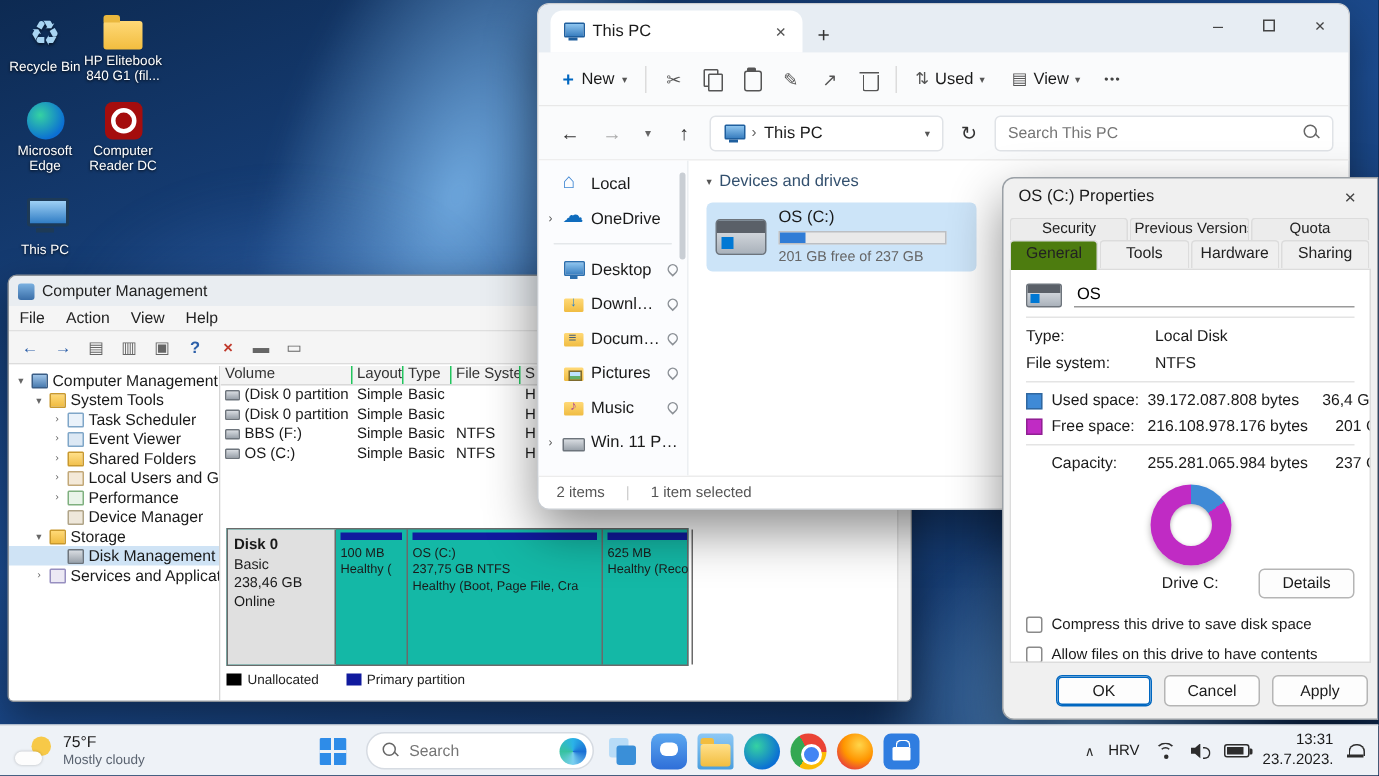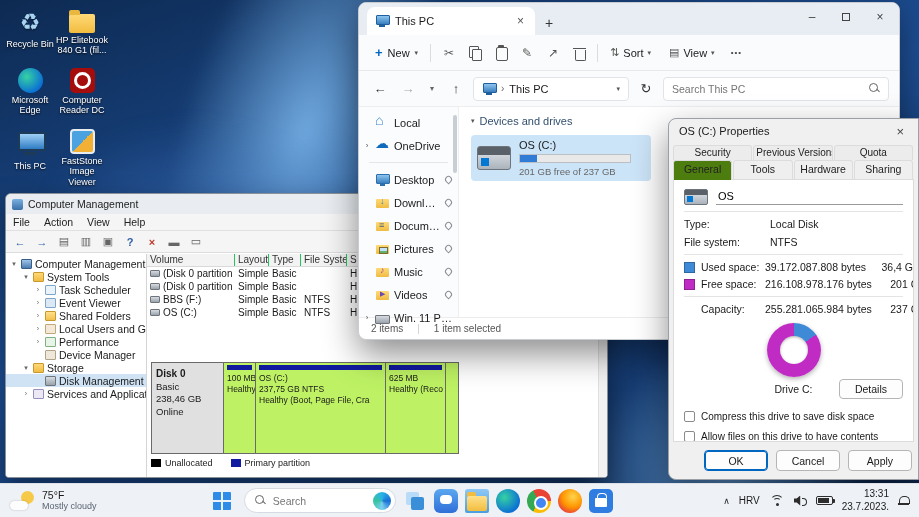--- a/index.html
+++ b/index.html
@@ -27,21 +27,21 @@
   .dicon-img.ic-this-pc::after{content:"";width:12px;height:3px;background:#1d3a57;position:absolute;bottom:4px;left:9px}
   .dicon-img.ic-faststone{background:linear-gradient(135deg,#4aa3e0 0 50%,#f2b134 50% 100%);border:2px solid #e8edf2;border-radius:4px;width:25px;height:25px}
 
   
   .wc{display:inline-flex;align-items:center;justify-content:center;width:26px;height:20px;color:#444;font-size:12px;cursor:default}
   .maxbox{display:inline-block;width:8px;height:8px;border:1px solid #444}
   .btn{min-width:64px;height:21px;background:#fdfdfd;border:1px solid #b5b5b5;border-radius:4px;font-size:10.5px;font-family:"Liberation Sans",sans-serif;color:#1a1a1a}
   .btn.primary{border-color:#0067c0;box-shadow:inset 0 0 0 1px #0067c0}
 
   
-  .cm{position:absolute;left:5px;top:193px;width:603px;height:285px;z-index:10;background:#f0f0f0;border:1px solid #8a9097;border-radius:6px 6px 4px 4px;box-shadow:0 10px 26px rgba(0,0,0,.4);display:flex;flex-direction:column;overflow:hidden}
+  .cm{position:absolute;left:5px;top:183px;width:603px;height:285px;z-index:10;background:#f0f0f0;border:1px solid #8a9097;border-radius:6px 6px 4px 4px;box-shadow:0 10px 26px rgba(0,0,0,.4);display:flex;flex-direction:column;overflow:hidden}
   .cm-title{height:20px;background:#e9edf1;display:flex;align-items:center;gap:5px;padding:0 6px;font-size:10.5px;color:#222;flex:none}
   .cm-ico{width:11px;height:11px;background:linear-gradient(#7ab0e0,#3a6ea8);border-radius:2px;flex:none}
   .cm-wc{margin-left:auto;display:flex}
   .cm-menu{height:17px;display:flex;align-items:center;background:#f5f5f5;border-bottom:1px solid #e0e0e0;flex:none}
   .menu-item{padding:0 7px;font-size:10.5px;color:#222}
   .cm-toolbar{height:22px;display:flex;align-items:center;gap:2px;background:#f5f5f5;border-bottom:1px solid #dcdcdc;padding:0 4px;flex:none}
   .cm-tbtn{width:20px;height:18px;display:flex;align-items:center;justify-content:center;font-size:11px;color:#555;border-radius:2px}
   .cm-tbtn.ic-back::before{content:"←";color:#2c5fa8}
   .cm-tbtn.ic-forward::before{content:"→";color:#2c5fa8}
   .cm-tbtn.ic-tree::before{content:"▤";color:#666}
@@ -73,21 +73,21 @@
   .vt-head span:nth-of-type(1){width:88px}
   .vt-head span:nth-of-type(2){width:34px}
   .vt-head span:nth-of-type(3){width:32px}
   .vt-head span:nth-of-type(4){width:46px}
   .vt-head span:nth-of-type(5){flex:1}
   .vt-row{display:flex;height:13px;font-size:10px;align-items:center;white-space:nowrap}
   .vt-c{padding:0 3px;overflow:hidden;display:flex;align-items:center}
   .vt-c.c0{width:88px}.vt-c.c1{width:34px}.vt-c.c2{width:32px}.vt-c.c3{width:46px}.vt-c.c4{flex:1}
   .mini-drive{width:10px;height:7px;background:linear-gradient(#d8dce1,#9aa2ab);border:1px solid #6d747c;border-radius:1px;margin-right:3px;display:inline-block;flex:none}
   .disk-area{position:absolute;left:4px;top:108px;right:14px}
-  .disk-box{display:flex;border:1px solid #6a6a6a;background:#bef264;height:92px;width:308px}
+  .disk-box{display:flex;border:1px solid #6a6a6a;background:#14b8a6;height:92px;width:308px}
   .disk-head{width:72px;background:#e0e0e0;border-right:1px solid #6a6a6a;padding:4px 4px;font-size:9.5px;line-height:1.35;flex:none}
   .dh-name{font-weight:bold;font-size:10px}
   .disk-parts{display:flex}
   .part{border-right:1px solid #6a6a6a;padding:1px 3px 0;overflow:hidden;flex:none}
   .part-strip{height:5px;background:#101a9e;margin:1px 0 3px}
   .part-name,.part-line{font-size:8.5px;line-height:1.3;white-space:nowrap}
   .legend{margin-top:4px;font-size:9px;color:#222;display:flex;gap:18px;align-items:center}
   .lg{display:flex;align-items:center;gap:4px}
   .lg-sq{width:10px;height:8px;display:inline-block}
   .lg-sq.black{background:#000}
@@ -284,24 +284,20 @@
     <div class="dicon">
       <span class="dicon-img ic-acrobat"></span>
       <span class="dicon-label">Computer Reader DC</span>
     </div>
 
     <div class="dicon">
       <span class="dicon-img ic-this-pc"></span>
       <span class="dicon-label">This PC</span>
     </div>
 
-    <div class="dicon">
-      <span class="dicon-img ic-faststone"></span>
-      <span class="dicon-label">FastStone Image Viewer</span>
-    </div>
   </div>
 
 <div class="cm">
   <div class="cm-title">
     <span class="cm-ico"></span>
     <span>Computer Management</span>
     <span class="cm-wc">
       <span class="wc">–</span>
       <span class="wc">
           <i class="maxbox"></i>
@@ -455,21 +451,21 @@
       <div class="disk-area">
         <div class="disk-box">
           <div class="disk-head">
             <div class="dh-name">Disk 0</div>
             <div class="dh-l">Basic</div>
             <div class="dh-l">238,46 GB</div>
             <div class="dh-l">Online</div>
           </div>
           <div class="disk-parts">
 
-              <div class="part" style="width: 32px;">
+              <div class="part" style="width: 48px;">
                 <div class="part-strip"></div>
                 <div class="part-name"></div>
                 <div class="part-line">100 MB</div>
                 <div class="part-line">Healthy (</div>
               </div>
 
               <div class="part" style="width: 130px;">
                 <div class="part-strip"></div>
                 <div class="part-name">OS  (C:)</div>
                 <div class="part-line">237,75 GB NTFS</div>
@@ -528,21 +524,21 @@
     <span class="tbtn ic-cut"></span>
         <span class="tbtn ic-copy"></span>
         <span class="tbtn ic-paste"></span>
         <span class="tbtn ic-rename"></span>
         <span class="tbtn ic-share"></span>
         <span class="tbtn ic-delete"></span>
       </span>
     <span class="vdiv"></span>
     <button class="ex-dd">
       <span class="g">⇅</span>
-      <span>Sort</span>
+      <span>Used</span>
       <span class="chev">▾</span>
     </button>
     <button class="ex-dd">
       <span class="g">▤</span>
       <span>View</span>
       <span class="chev">▾</span>
     </button>
     <button class="ex-more">•••</button>
   </div>
   <div class="ex-addr">
@@ -616,26 +612,20 @@
           <span class="pin"></span>
         </div>
 
         <div class="side-item pinned">
           <span class="side-chev"></span>
           <span class="side-ic ic-music"></span>
           <span class="side-label">Music</span>
           <span class="pin"></span>
         </div>
 
-        <div class="side-item pinned">
-          <span class="side-chev"></span>
-          <span class="side-ic ic-videos"></span>
-          <span class="side-label">Videos</span>
-          <span class="pin"></span>
-        </div>
 
         <div class="side-item">
           <span class="side-chev">›</span>
           <span class="side-ic ic-drive"></span>
           <span class="side-label">Win. 11 Pro (64</span>
 
         </div>
       </div>
     <div class="ex-main">
       <div class="group-header">

